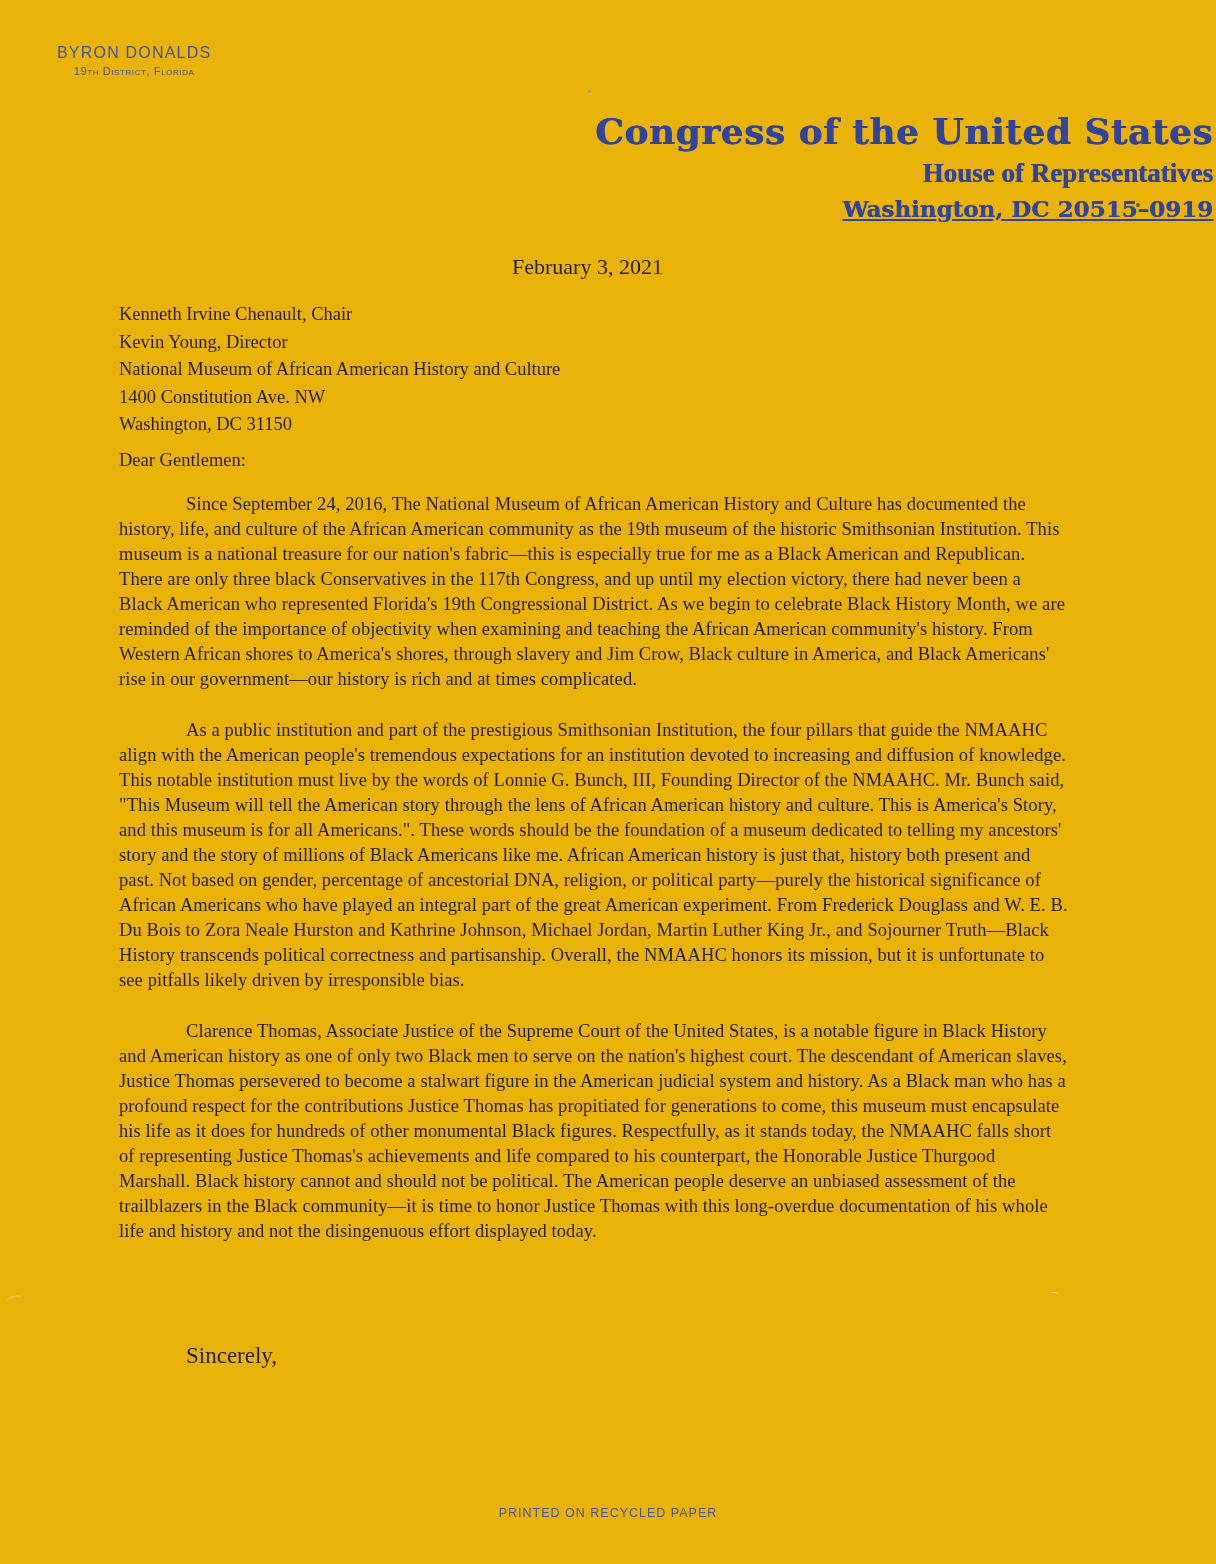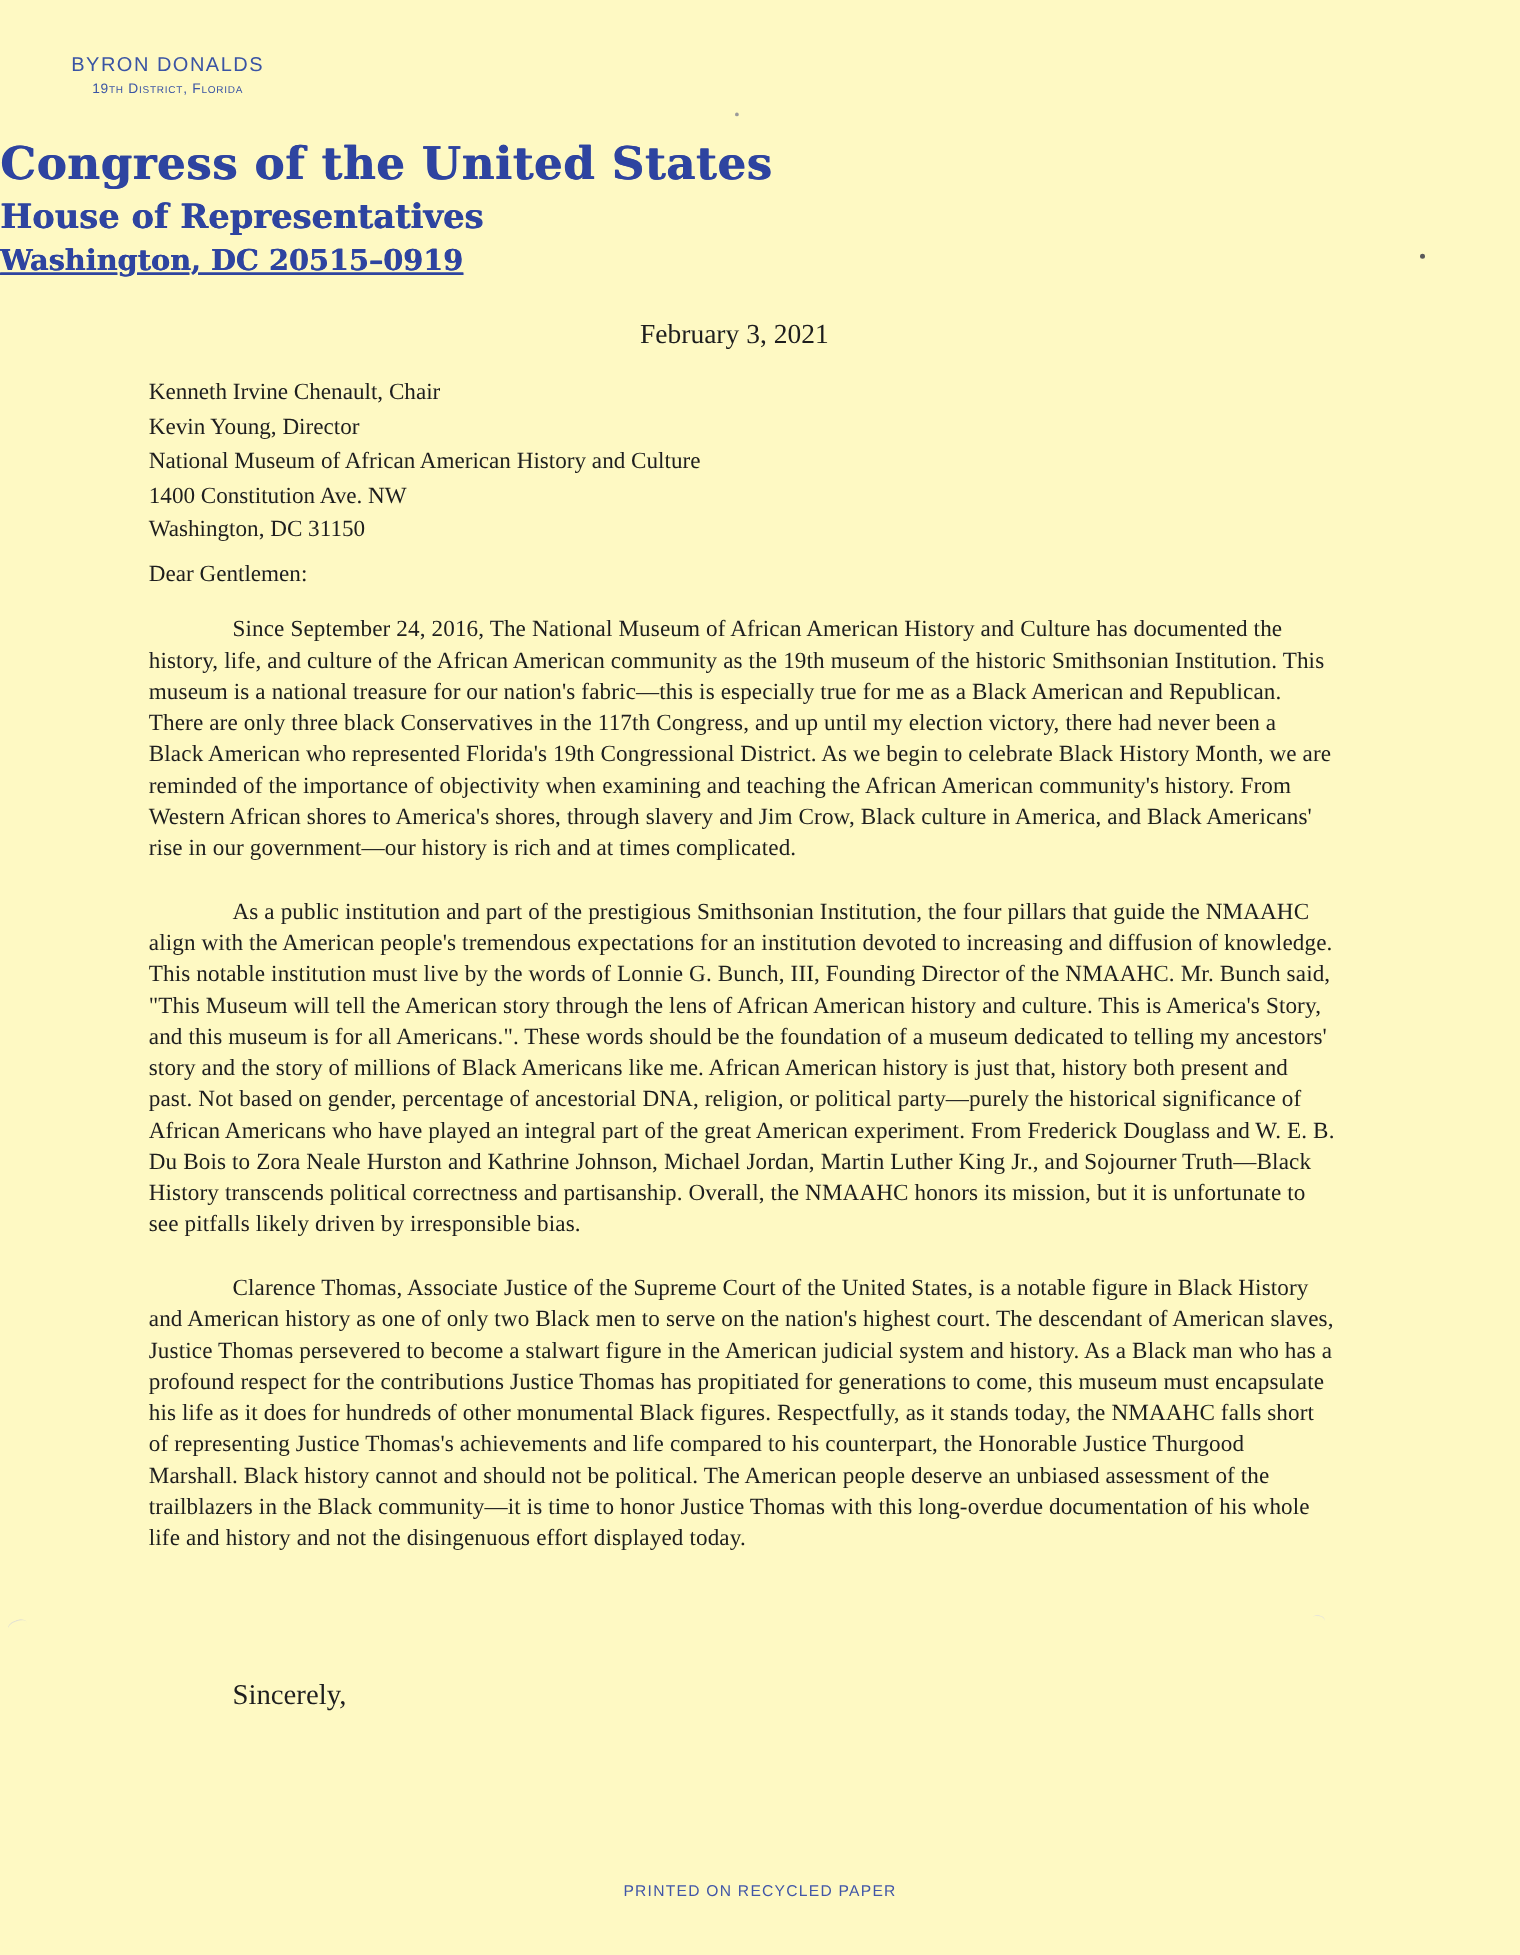--- a/index.html
+++ b/index.html
@@ -4,21 +4,21 @@
 <style>
   html, body {
     margin: 0;
     padding: 0;
     background: #ffffff;
   }
   .page {
     position: relative;
     width: 1216px;
     height: 1564px;
-    background: #fef9c3;
+    background: #eab308;
     overflow: hidden;
     font-family: "Liberation Serif", serif;
     color: #1e1e1e;
   }
 
   
   .hdr-left {
     position: absolute;
     top: 44px;
     left: 57px;
@@ -49,34 +49,36 @@
     line-height: 15px;
     color: #3a54a4;
   }
 
   
   .letterhead {
     position: absolute;
     top: 110px;
     left: 0;
     width: 1200px;
-    text-align: left;
+    text-align: right;
     font-family: "DejaVu Serif", serif;
     font-weight: bold;
     color: #2e44a0;
+    padding-left: 13px;
   }
   .letterhead .lh1 {
     font-size: 36px;
     letter-spacing: 0.5px;
     text-shadow: 0.6px 0 0 #2e44a0;
   }
   .letterhead .lh2 {
     font-size: 27px;
     margin-top: 6px;
     text-shadow: 0.5px 0 0 #2e44a0;
+    font-family: Liberation Serif, serif;
   }
   .letterhead .lh3 {
     font-size: 23px;
     margin-top: 6px;
     text-shadow: 0.4px 0 0 #2e44a0;
     text-decoration: underline;
   }
 
   
   .date-line {

